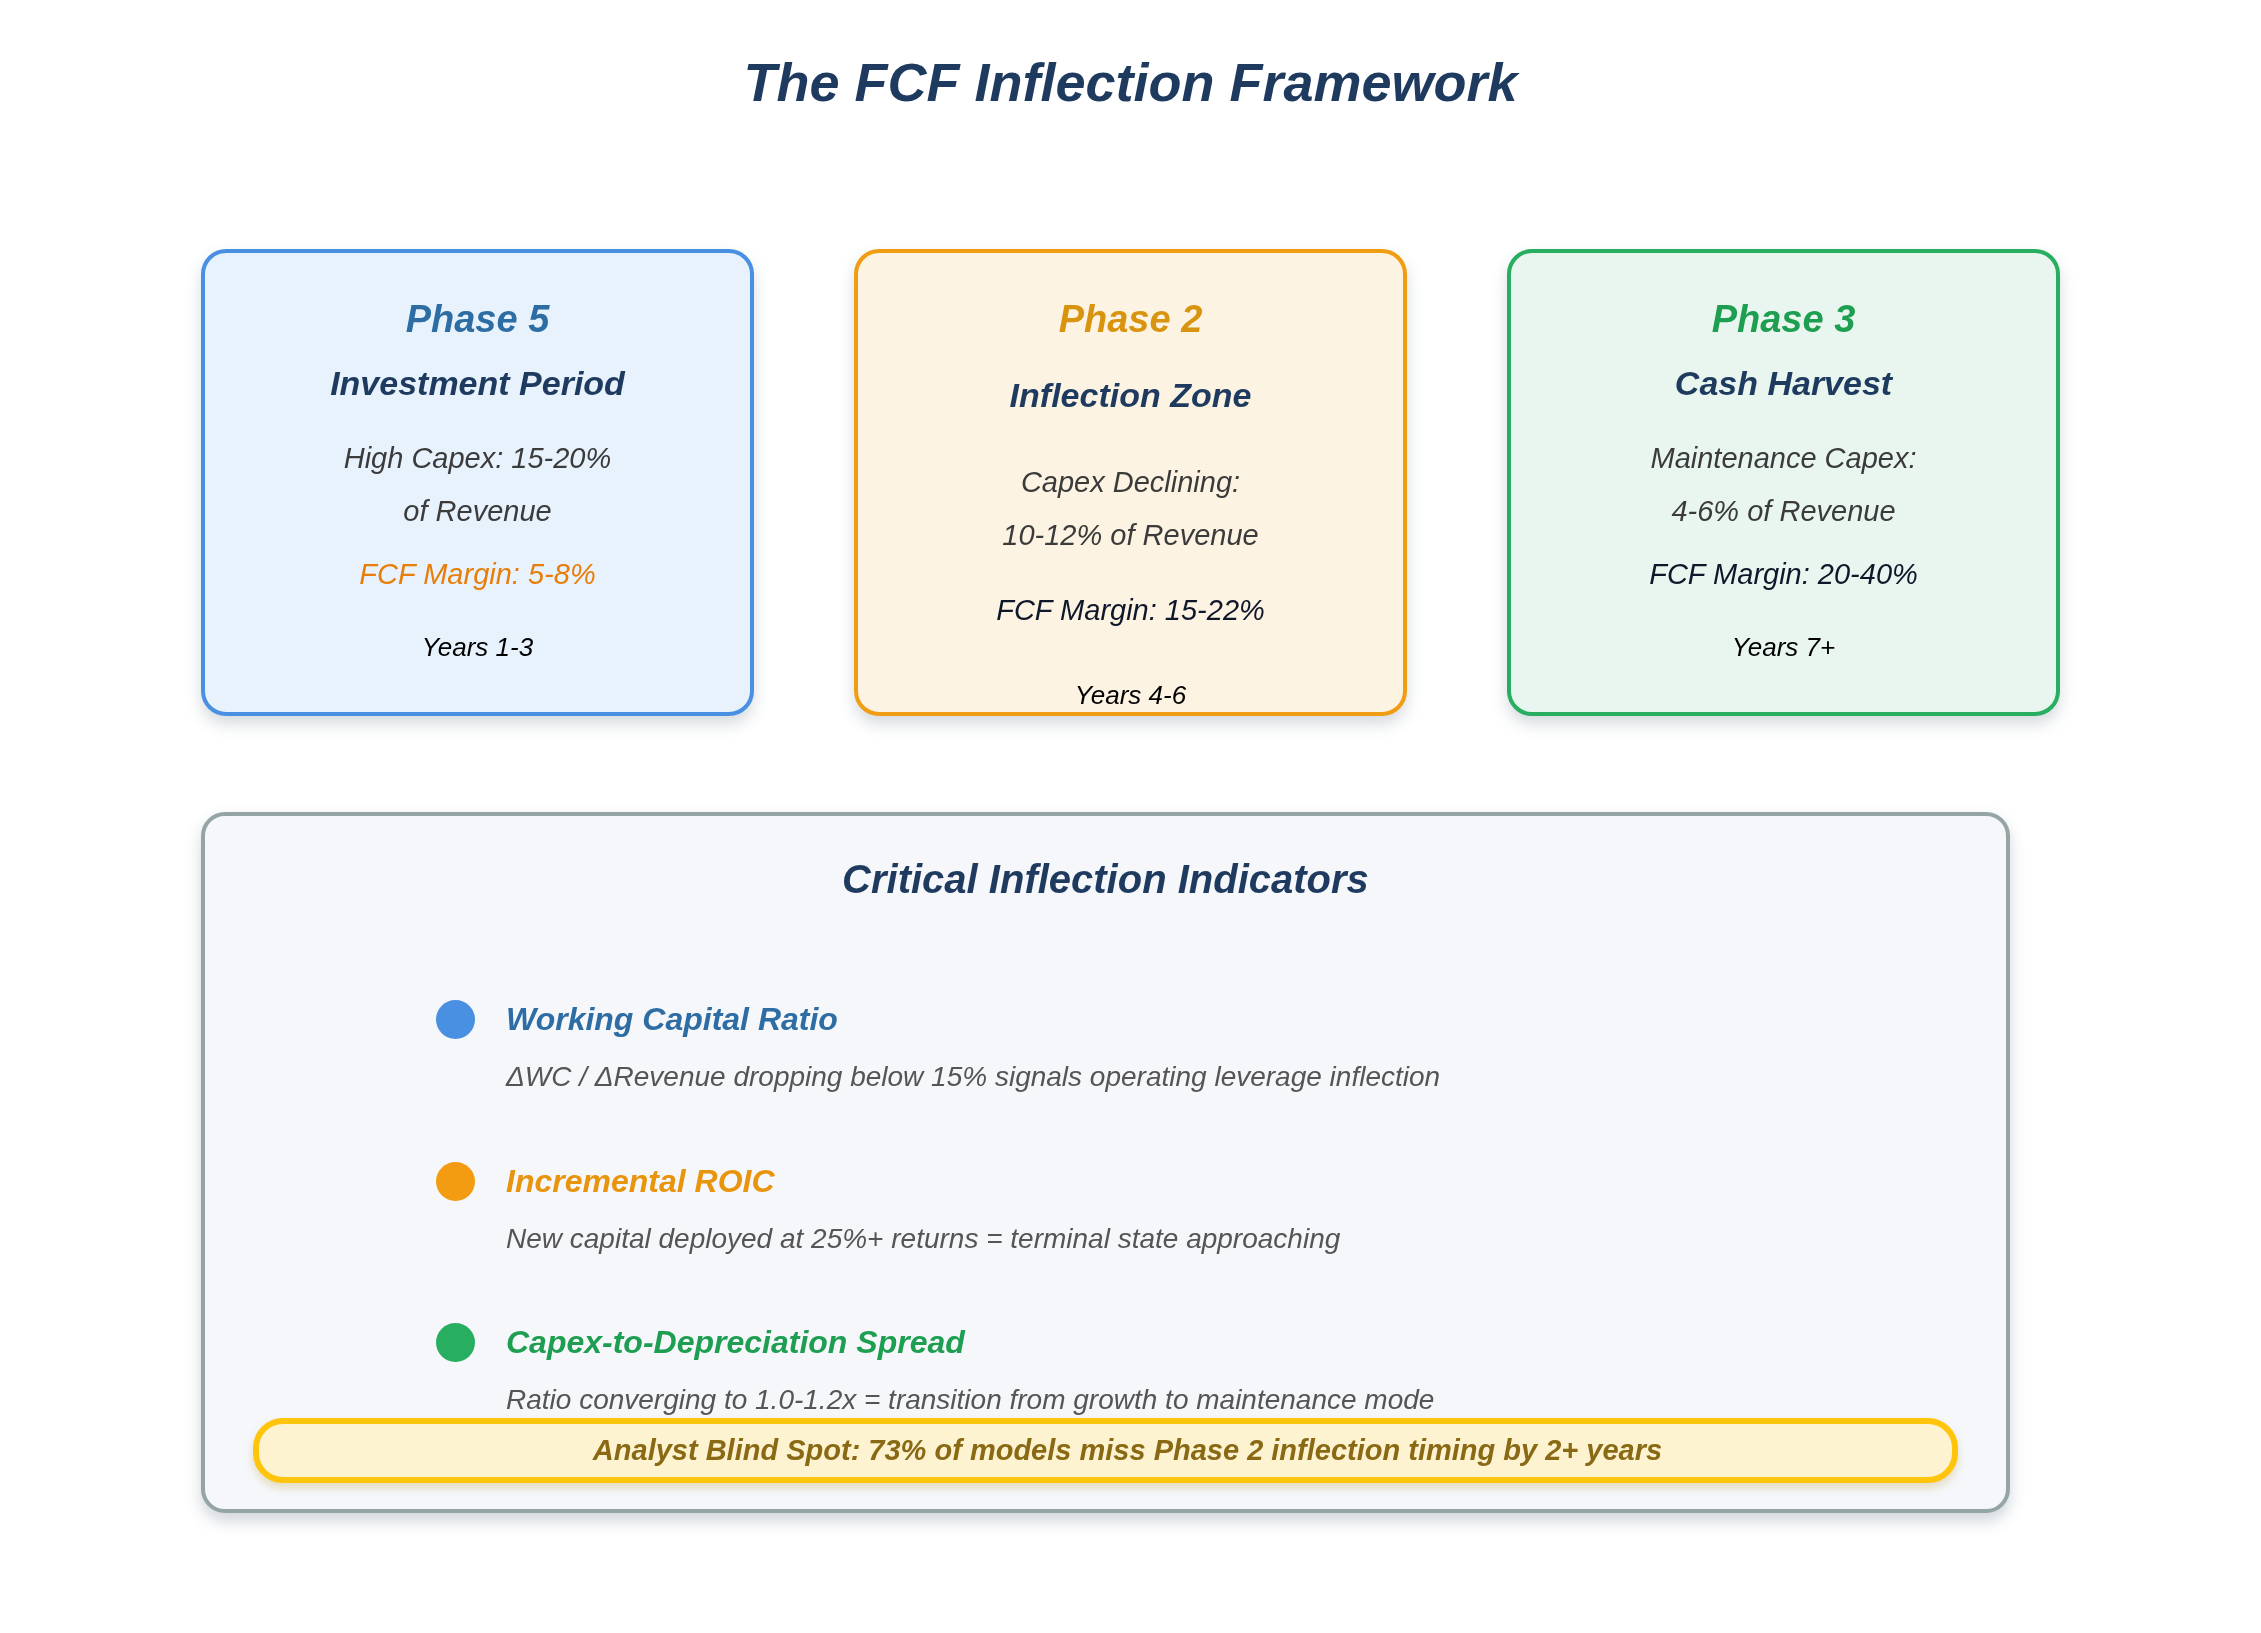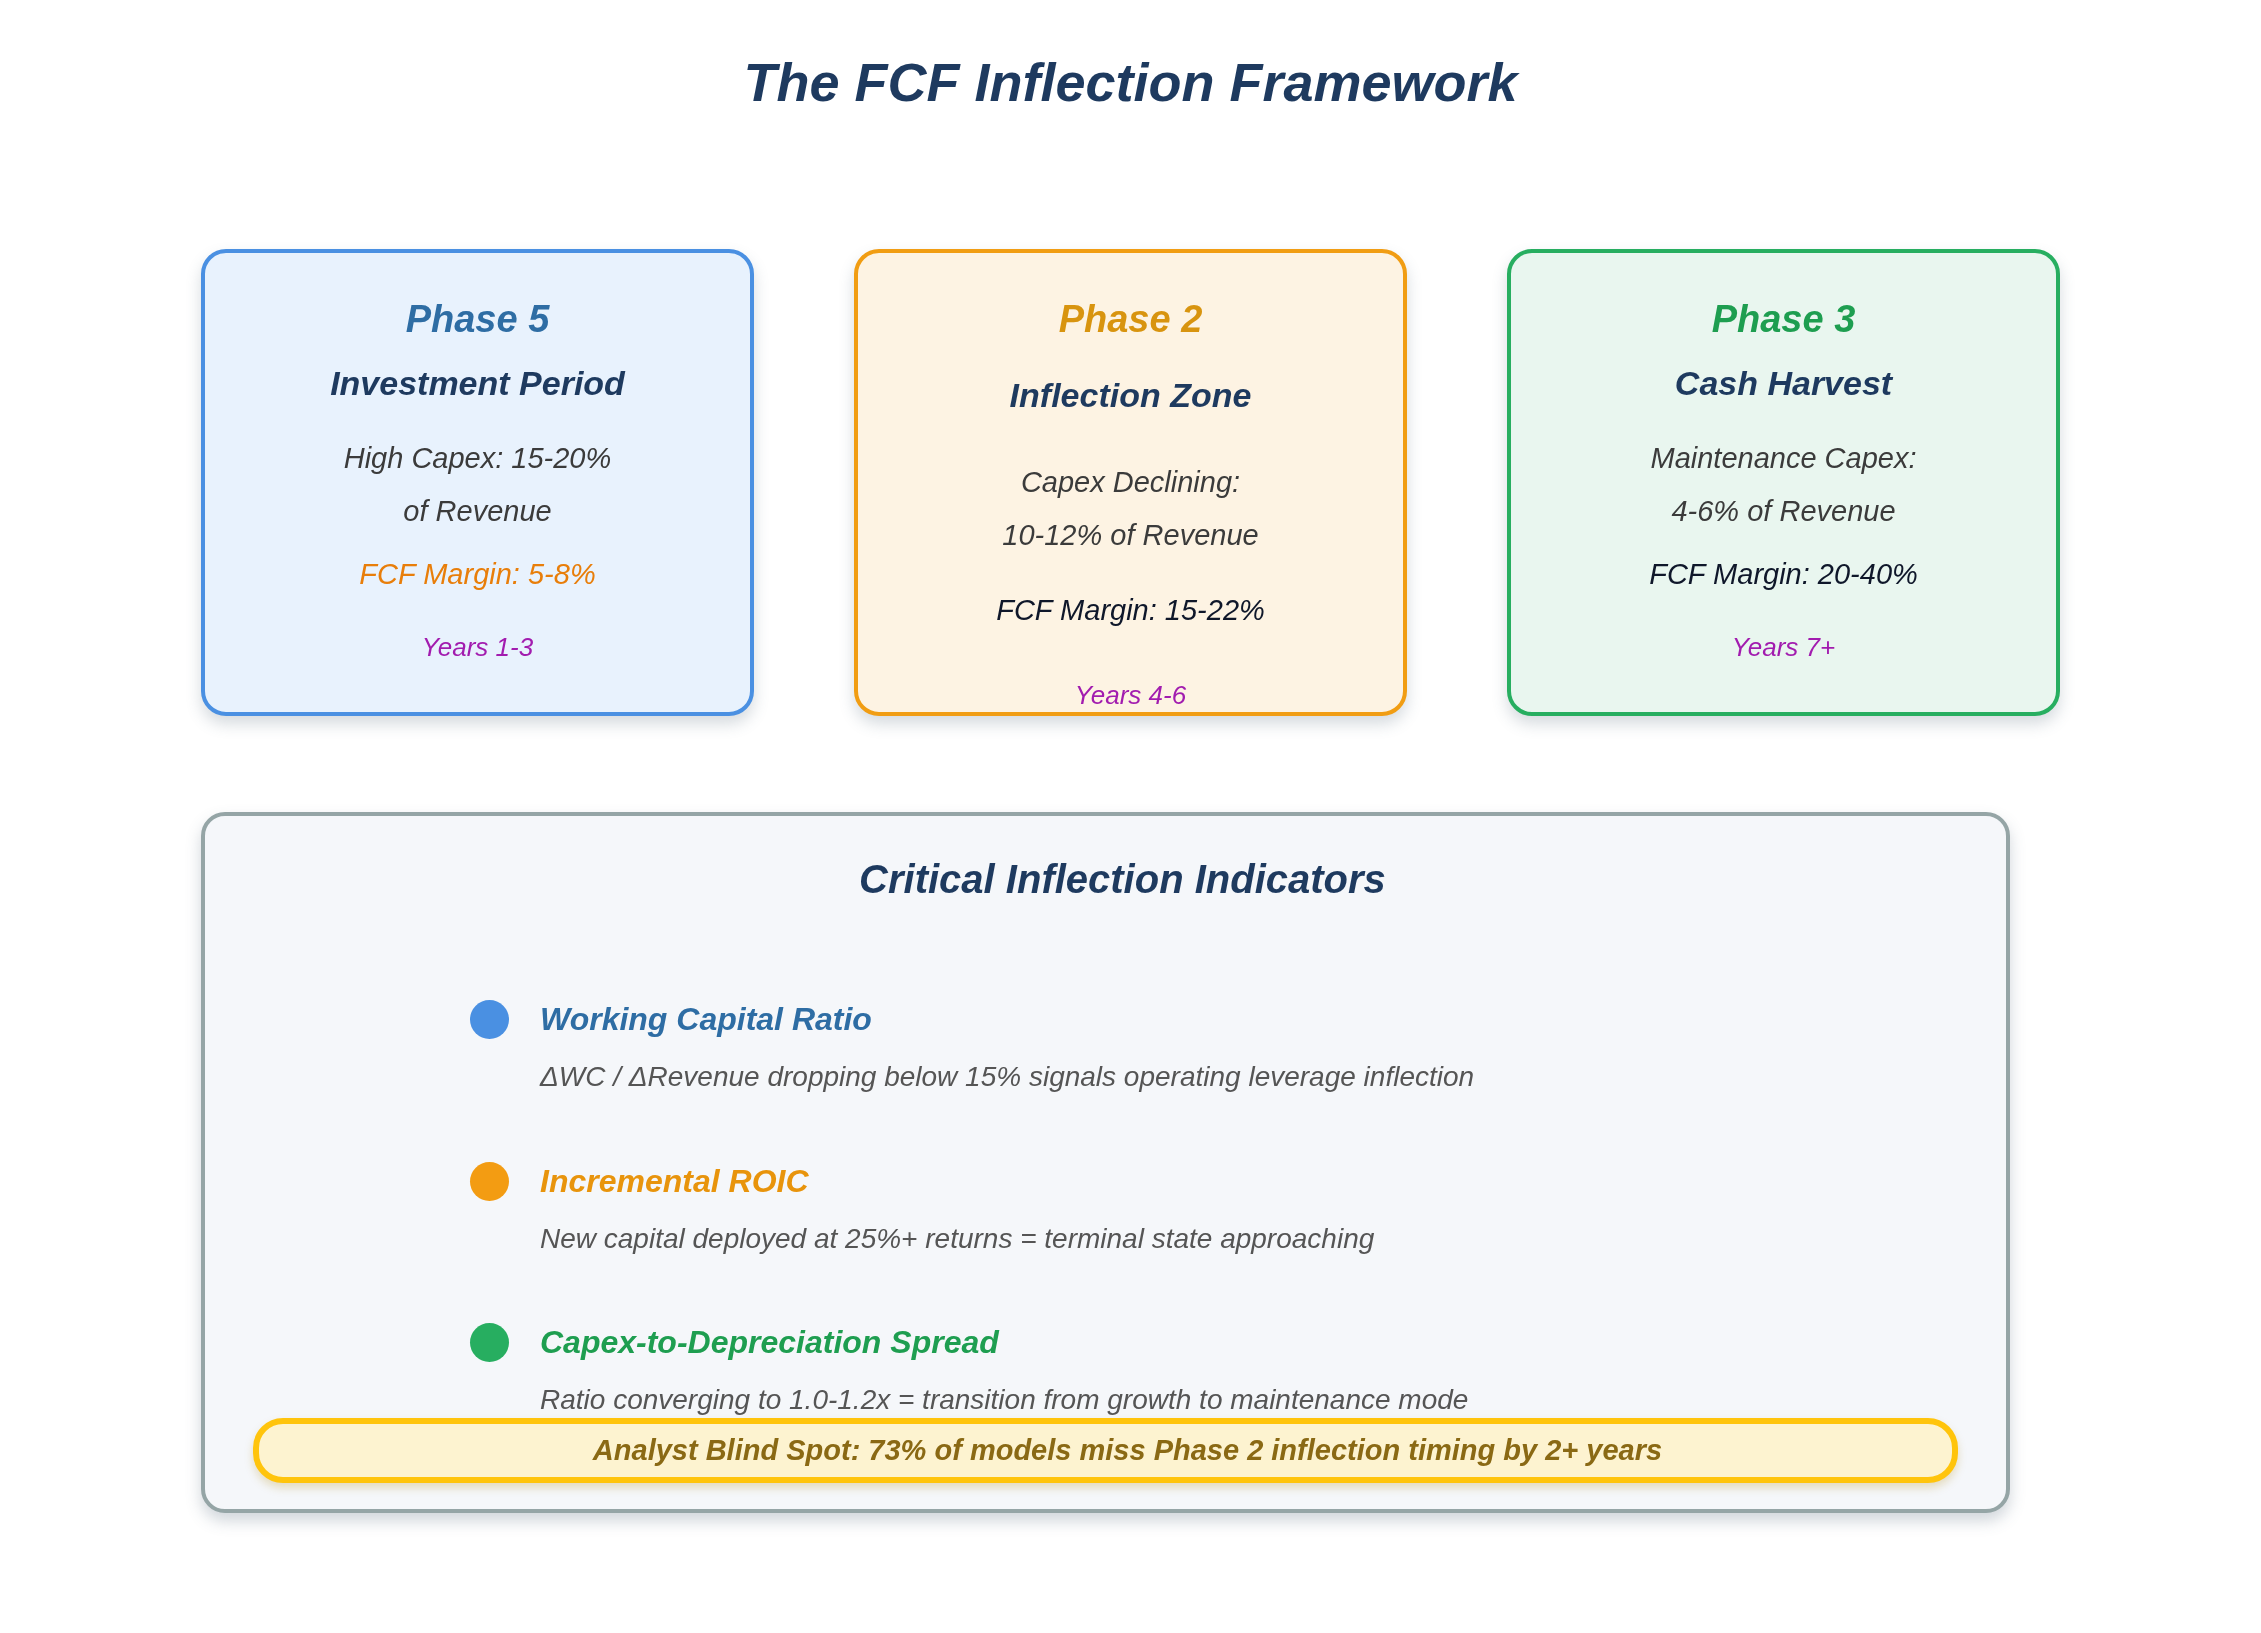--- a/index.html
+++ b/index.html
@@ -55,35 +55,34 @@
   .phase-label { margin-top: 44px; font-size: 38px; line-height: 1.2; font-weight: bold; }
   .accent-blue   { color: #2e6da4; }
   .accent-amber  { color: #d8940f; }
   .accent-green  { color: #1e9e50; }
 
   .phase-name { margin-top: 20px; font-size: 34px; line-height: 1.2; font-weight: bold; color: #1e3a5f; }
   .phase-capex { margin-top: 29px; font-size: 29px; color: #3b3b3b; line-height: 1.82; }
   .phase-fcf { margin-top: 19px; font-size: 29px; line-height: 1.2; font-weight: normal; }
   .fcf-orange { color: #e87e0a; }
   .fcf-green  { color: #0f172a; }
-  .phase-years { margin-top: 40px; font-size: 26px; line-height: 1.2; color: #a21caf; }
+  .phase-years { margin-top: 40px; font-size: 26px; line-height: 1.2; color: #000000; }
 
   
   .indicators-box {
     position: absolute;
     top: 812px;
     left: 201px;
     width: 1809px;
     height: 701px;
     box-sizing: border-box;
     background: #f5f7fa;
     border: 4.5px solid #95a5a6;
     border-radius: 24px;
     box-shadow: 0 8px 15px rgba(70, 90, 110, 0.25);
-    padding-left: 34px;
   }
   .ind-title {
     margin: 40px 0 0 0;
     text-align: center;
     font-size: 40px;
     line-height: 1.15;
     font-weight: bold;
     color: #1e3a5f;
   }
   .indicator-list { margin: 98px 0 0 231px; }

